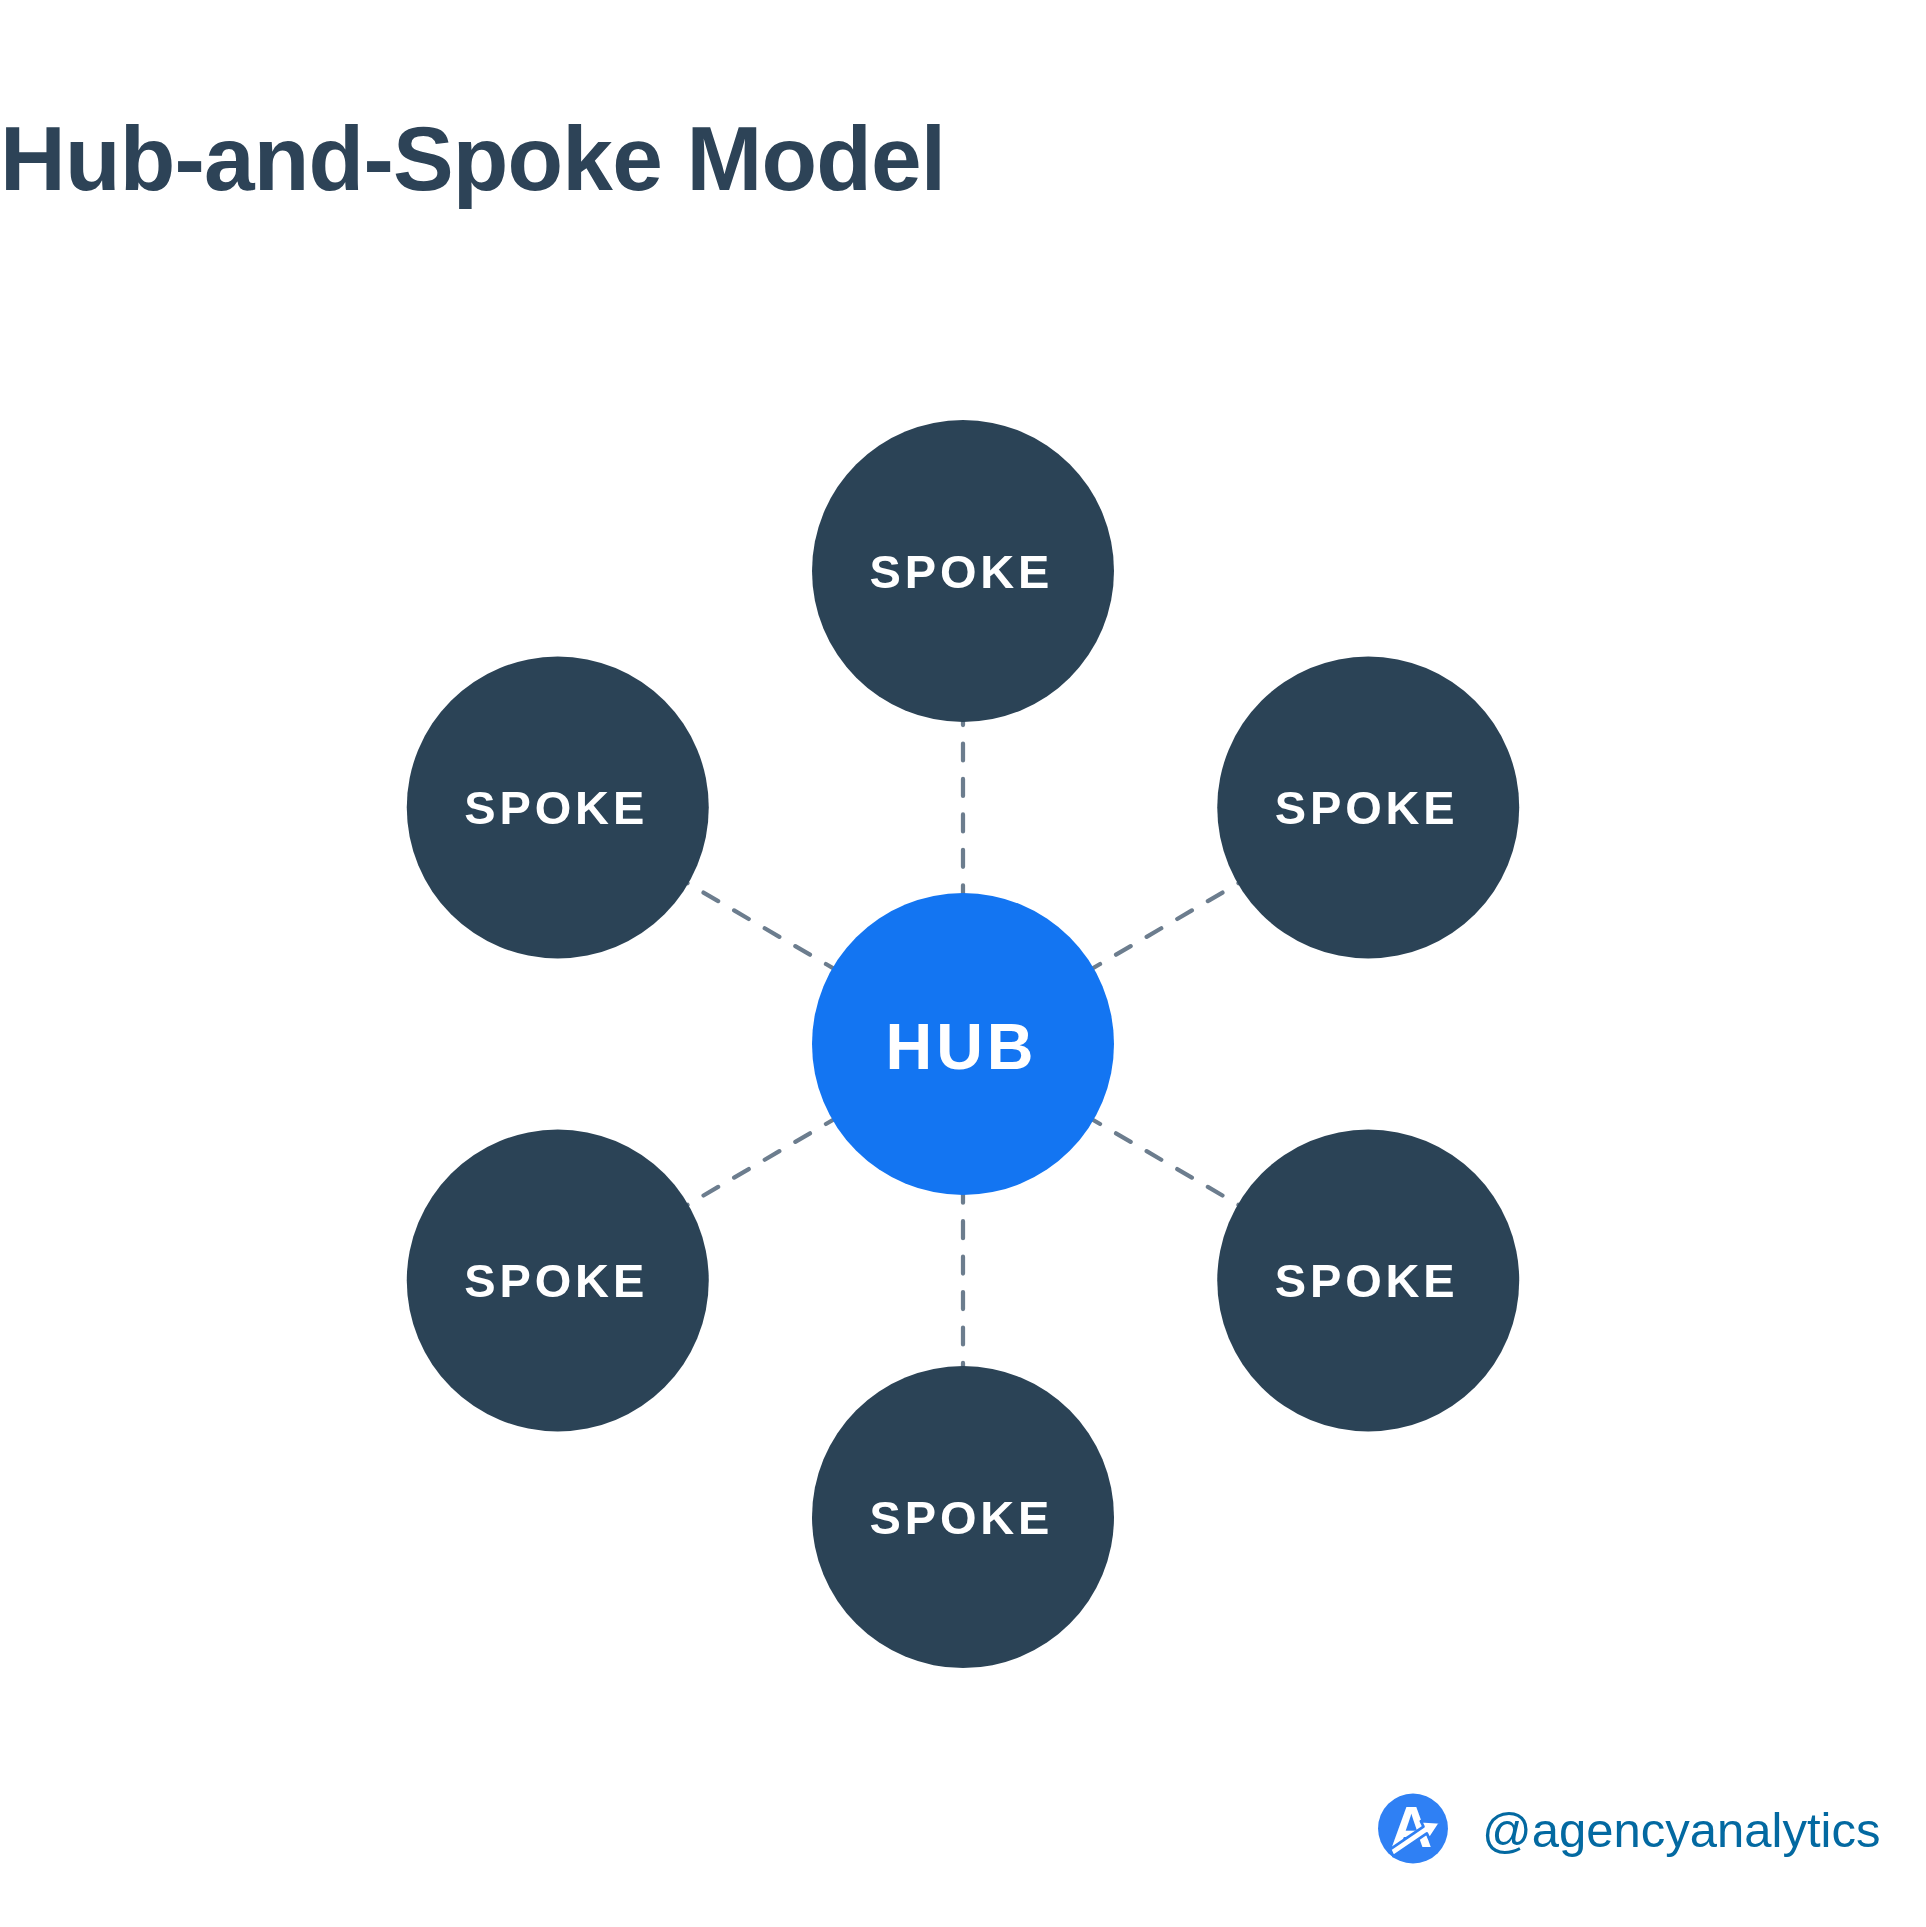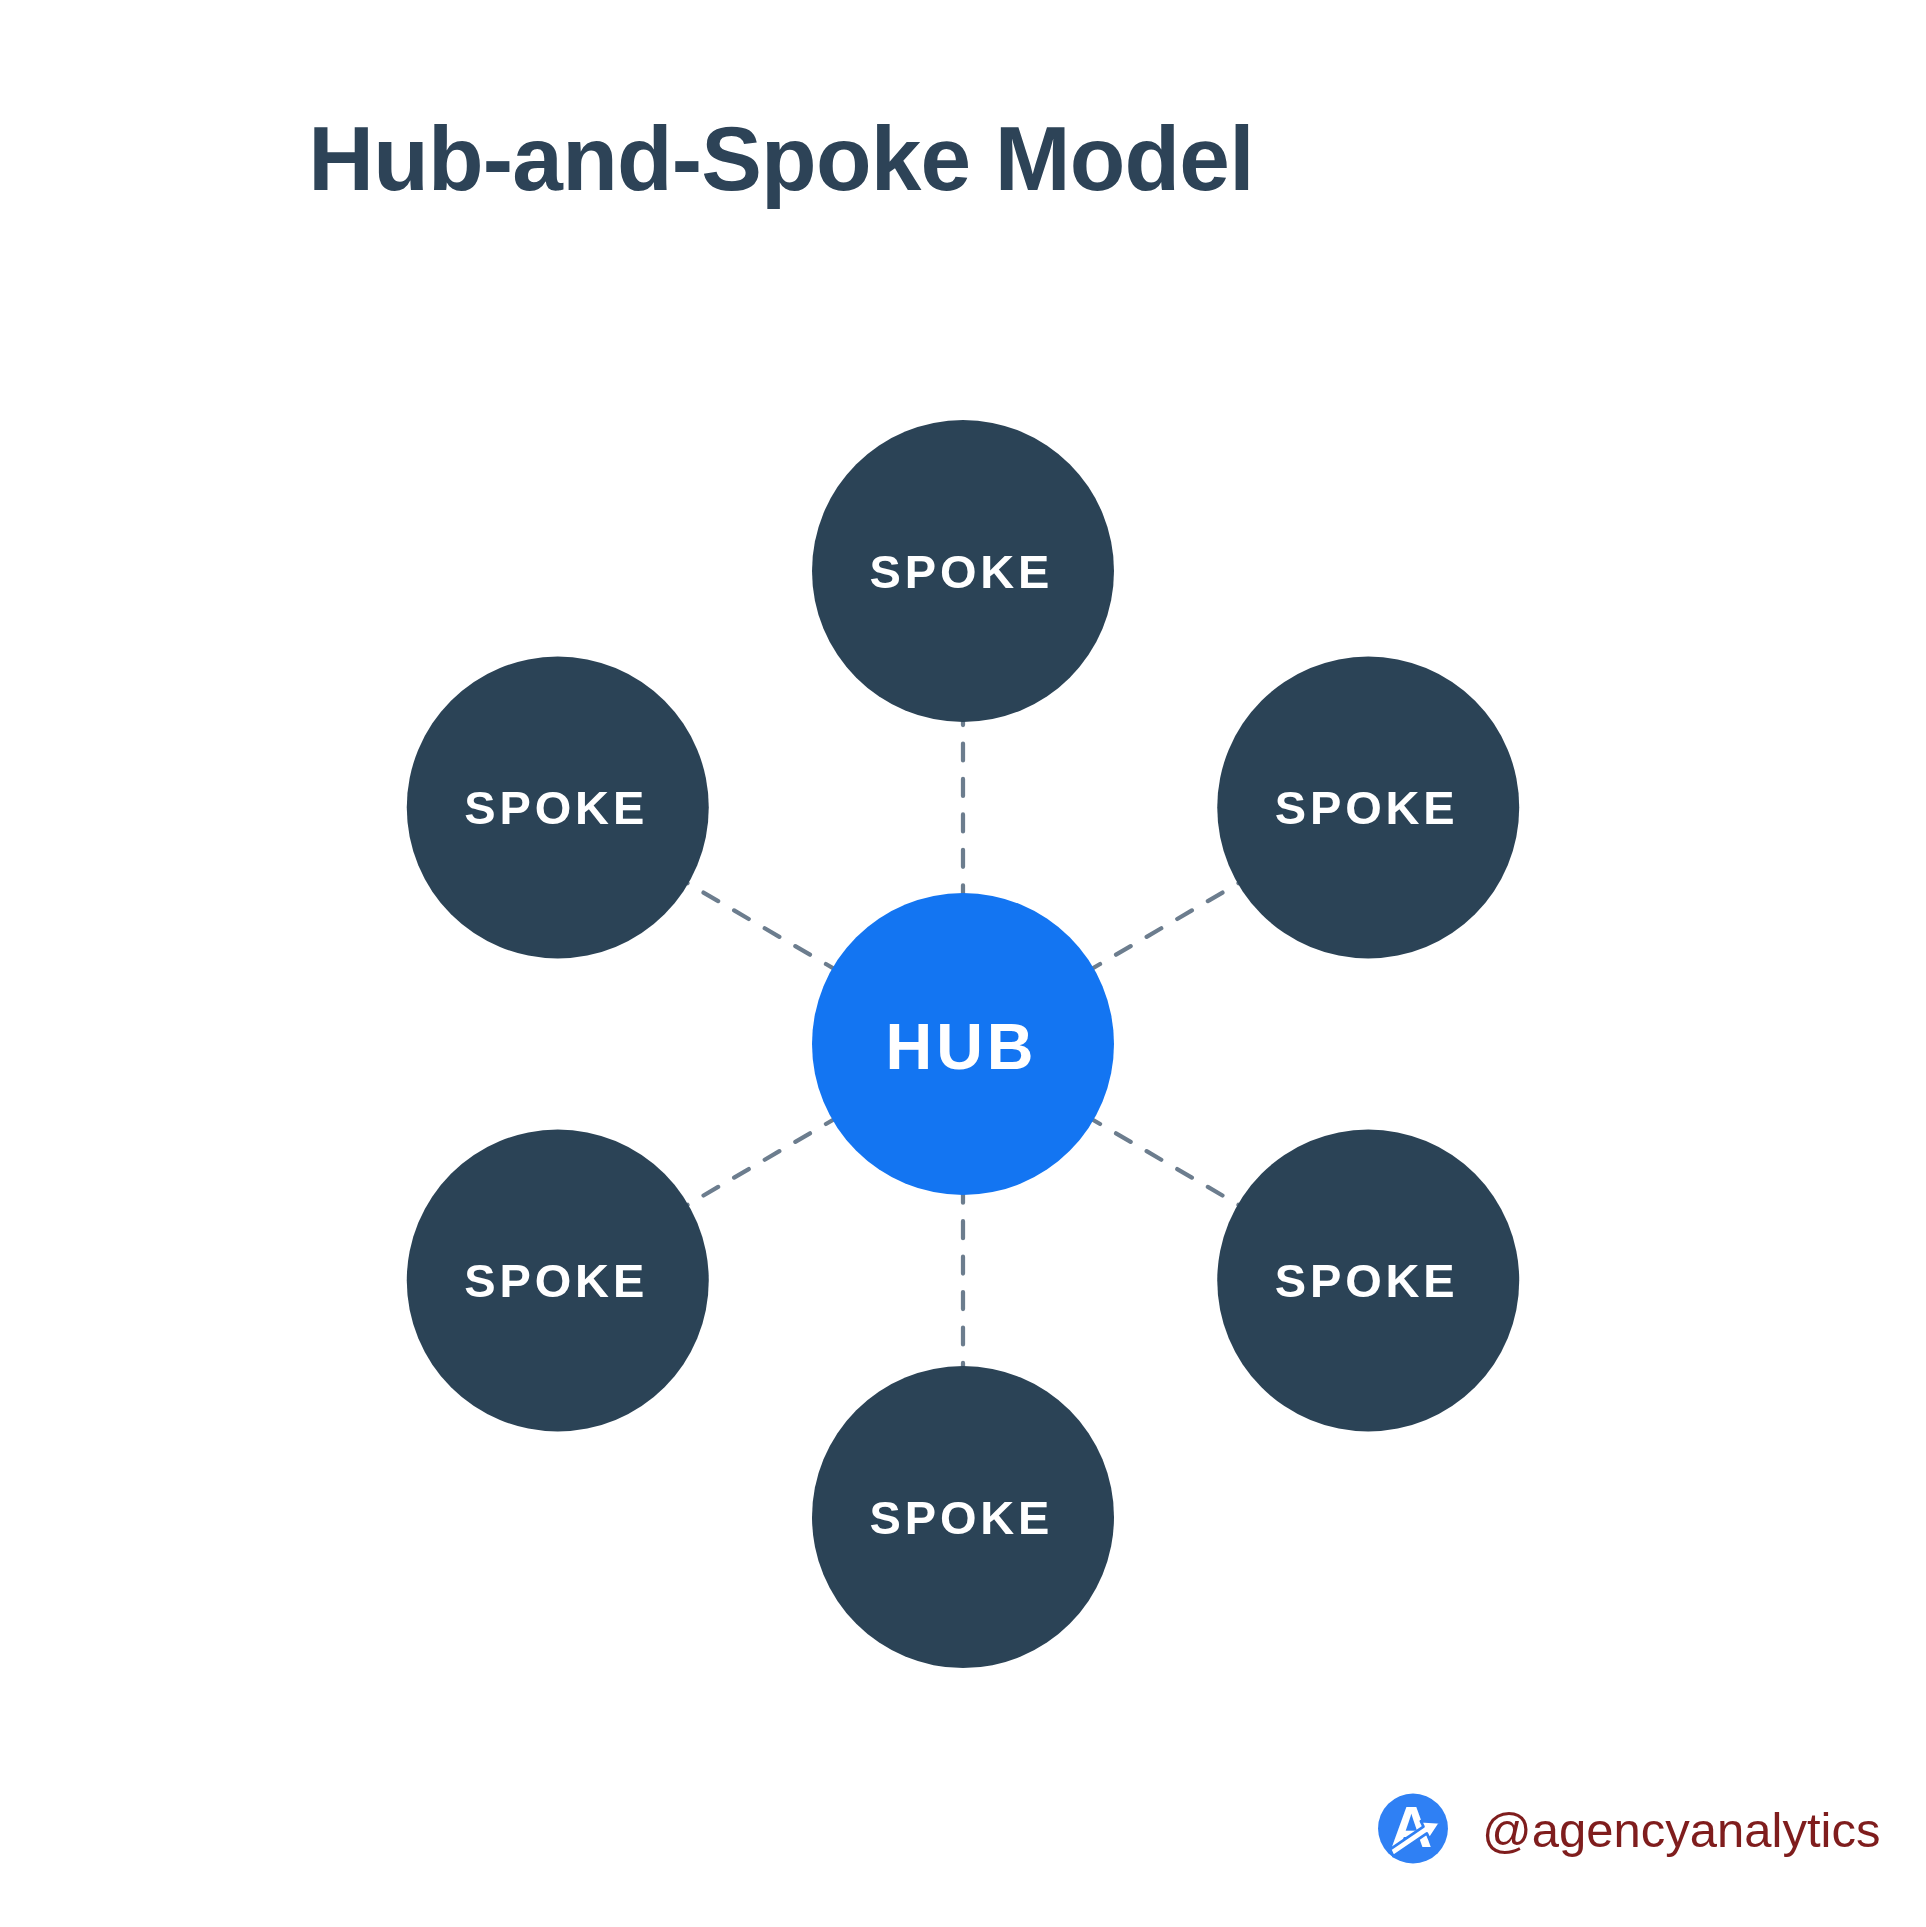--- a/index.html
+++ b/index.html
@@ -13,21 +13,21 @@
     position: relative;
     overflow: hidden;
     font-family: "Liberation Sans", sans-serif;
   }
   .page-title {
     position: absolute;
     top: 113px;
     left: 0;
     width: 1562px;
     margin: 0;
-    text-align: center;
+    text-align: left;
     font-size: 91px;
     line-height: 1;
     font-weight: 700;
     letter-spacing: -0.8px;
     color: #2d4357;
   }
   .diagram {
     position: absolute;
     top: 0;
     left: 0;
@@ -63,21 +63,21 @@
     font-size: 76px;
     text-anchor: middle;
   }
   .logo-arrow {
     fill: #ffffff;
     stroke-width: 3.5;
     stroke-linejoin: round;
   }
   .handle {
     font-size: 49px;
-    color: #7f1d1d;
+    color: #0369a1;
     font-weight: 400;
     white-space: nowrap;
   }
 </style>
 </head>
 <body>
 
 <h1 class="page-title">Hub-and-Spoke Model</h1>
 
 <svg class="diagram" width="1926" height="1927" viewBox="0 0 2500 2501">

